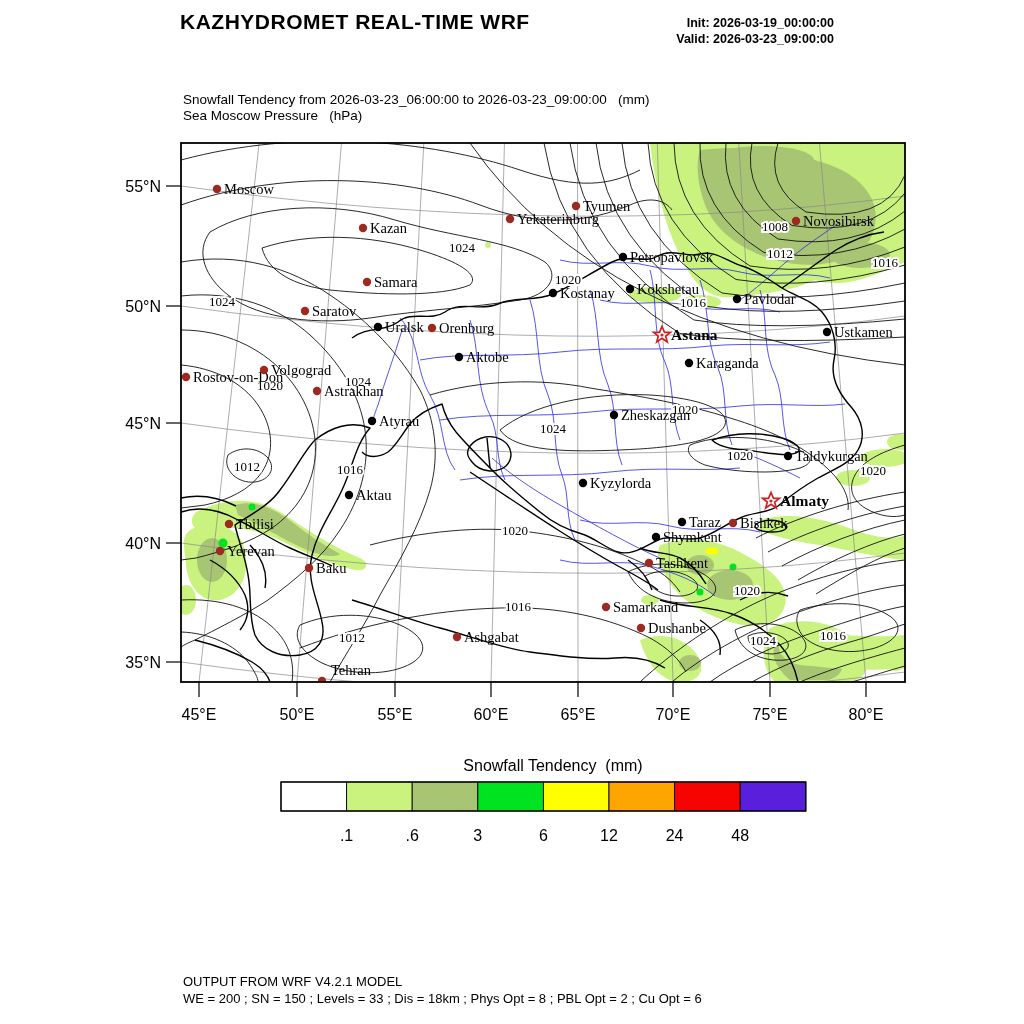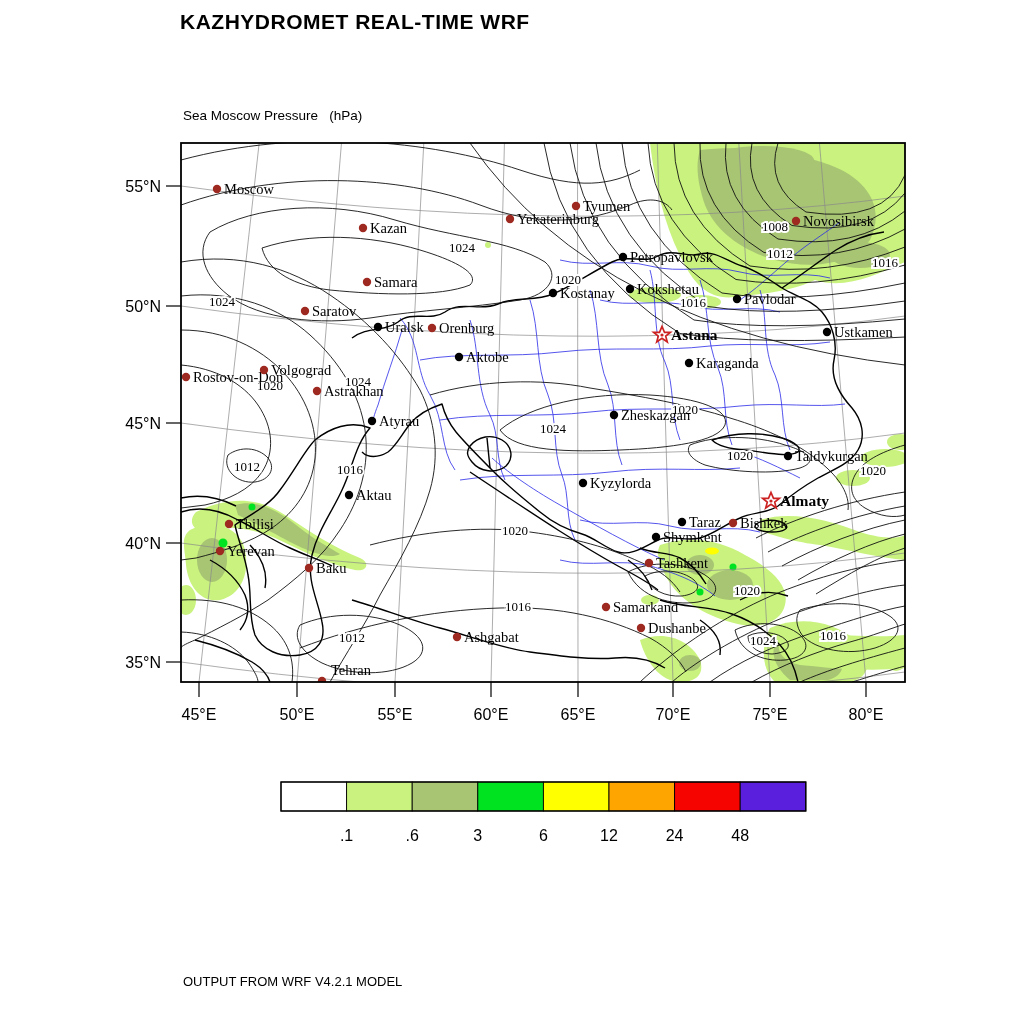--- a/index.html
+++ b/index.html
@@ -25,20 +25,22 @@
   .ctlab{font-size:13px;fill:#000;paint-order:stroke;stroke:#fff;stroke-width:4px;}
   .citylab{font-size:14.5px;fill:#000;paint-order:stroke;stroke:#fff;stroke-width:0px;}
   .caplab{font-size:15.5px;font-weight:bold;fill:#000;}
 </style>
 </head>
 <body>
 
 <div class="page">
 
   <div class="abs title">KAZHYDROMET REAL-TIME WRF</div>
+  <div class="abs initvalid"><span>Init: 2026-03-19_00:00:00</span><br><span>Valid: 2026-03-23_09:00:00</span></div>
+  <div class="abs sub sub1">Snowfall Tendency from 2026-03-23_06:00:00 to 2026-03-23_09:00:00   (mm)</div>
   <div class="abs sub sub2">Sea Moscow Pressure   (hPa)</div>
 
   <svg id="map-svg" width="1024" height="1024" viewBox="0 0 1024 1024">
     <defs>
       <clipPath id="mapclip">
           <rect x="181" y="143" width="724" height="539"></rect>
         </clipPath>
     </defs>
 
     <g clip-path="url(#mapclip)">
@@ -330,14 +332,16 @@
         <text x="346.6" y="841" text-anchor="middle" class="cblab">.1</text>
         <text x="412.2" y="841" text-anchor="middle" class="cblab">.6</text>
         <text x="477.79999999999995" y="841" text-anchor="middle" class="cblab">3</text>
         <text x="543.4" y="841" text-anchor="middle" class="cblab">6</text>
         <text x="609" y="841" text-anchor="middle" class="cblab">12</text>
         <text x="674.5999999999999" y="841" text-anchor="middle" class="cblab">24</text>
         <text x="740.1999999999999" y="841" text-anchor="middle" class="cblab">48</text>
       </g>
   </svg>
 
+  <div class="abs cbtitle">Snowfall Tendency  (mm)</div>
   <div class="abs foot foot1">OUTPUT FROM WRF V4.2.1 MODEL</div>
+  <div class="abs foot foot2">WE = 200 ; SN = 150 ; Levels = 33 ; Dis = 18km ; Phys Opt = 8 ; PBL Opt = 2 ; Cu Opt = 6</div>
 </div>
 
 </body></html>

